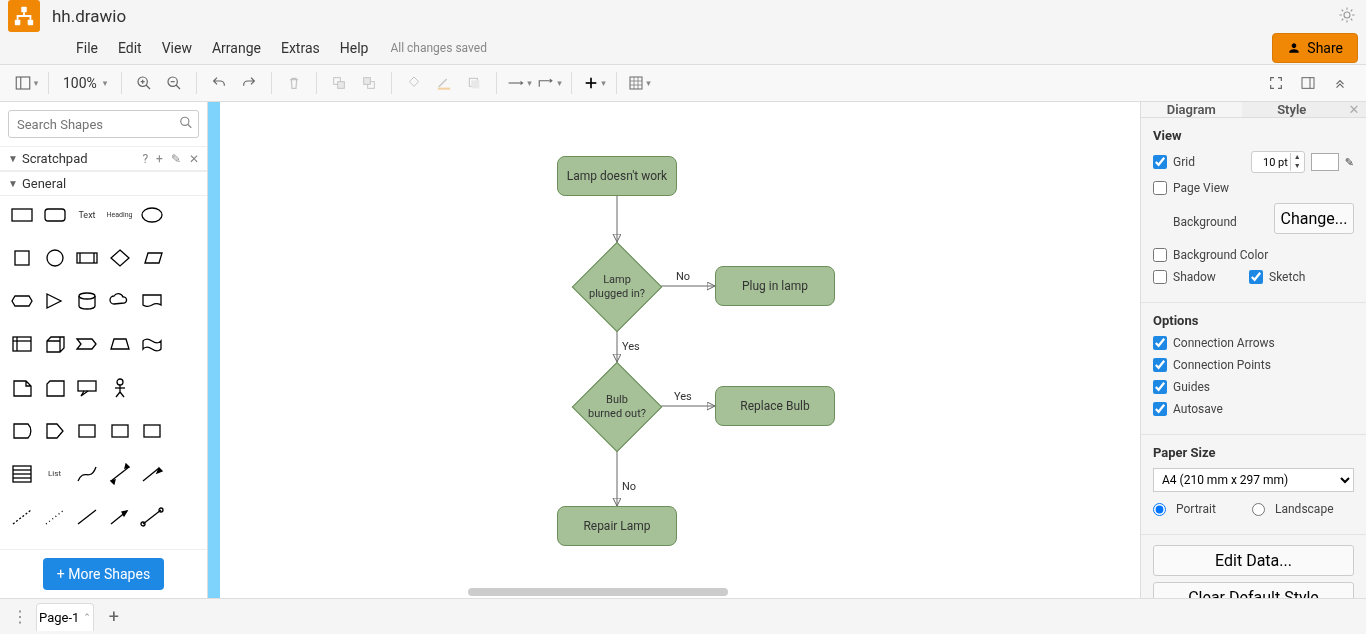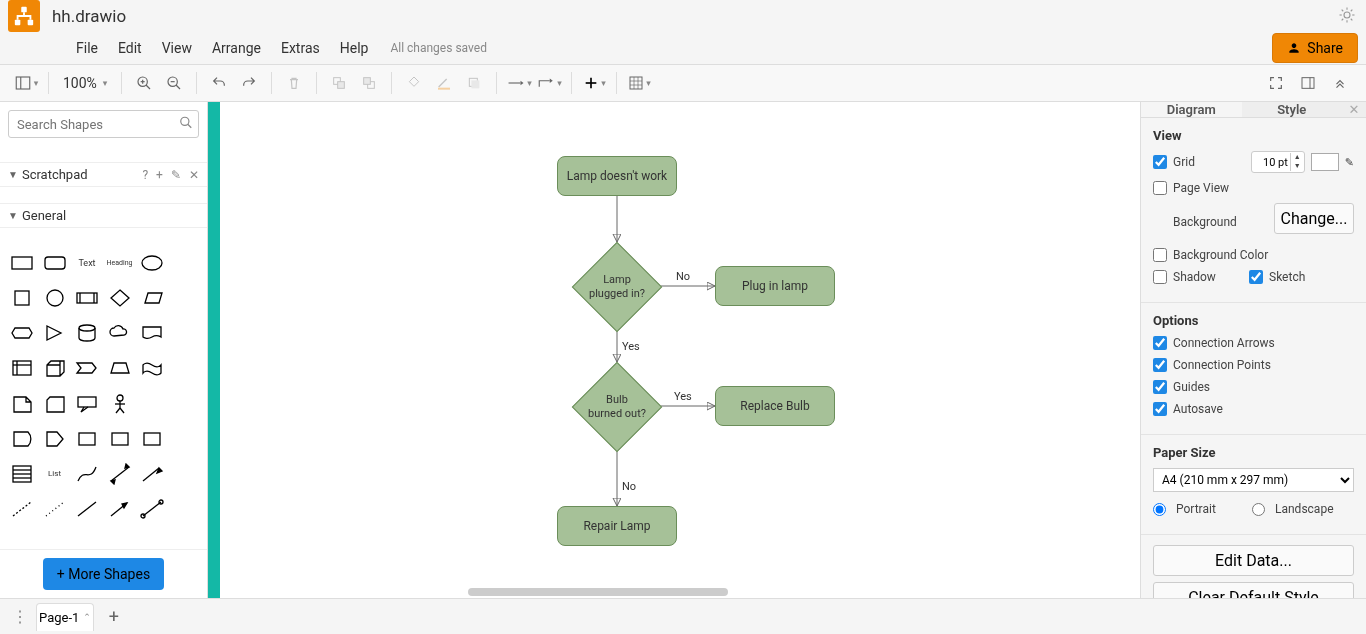--- a/index.html
+++ b/index.html
@@ -23,44 +23,44 @@
 .toolbar { height:38px; background:#f8f8f8; border-top:1px solid #ddd; border-bottom:1px solid #ddd; display:flex; align-items:center; padding:0 12px; gap:2px; }
 .tool-btn { width:28px; height:28px; display:flex; align-items:center; justify-content:center; cursor:pointer; color:#666; border-radius:3px; position:relative; }
 .tool-btn.disabled { opacity:0.35; cursor:default; }
 .tool-sep { width:1px; height:22px; background:#ddd; margin:0 6px; }
 .zoom { font-size:14px; color:#333; padding:0 6px; cursor:pointer; display:flex; align-items:center; gap:4px; }
 .toolbar-right { margin-left:auto; display:flex; align-items:center; gap:4px; }
 .dd::after { content:"▾"; font-size:9px; margin-left:2px; color:#888; }
 
 
 .main { position:absolute; top:102px; bottom:36px; left:0; right:0; display:flex; }
-.left-panel { width:208px; background:#fff; border-right:1px solid #ddd; display:flex; flex-direction:column;gap:16px; }
+.left-panel { width:208px; background:#fff; border-right:1px solid #ddd; display:flex; flex-direction:column; }
 .search-wrap { padding:8px; }
 .search-box { width:100%; height:28px; border:1px solid #ccc; border-radius:3px; padding:0 26px 0 8px; font-size:13px; background:#fff; }
 .search-wrap-inner { position:relative; }
 .search-icon-pos { position:absolute; right:6px; top:50%; transform:translateY(-50%); color:#888; }
 
 .panel-header { display:flex; align-items:center; padding:4px 8px; font-size:13px; color:#333; border-bottom:1px solid #eee; border-top:1px solid #eee; }
 .panel-header .chev { font-size:10px; margin-right:4px; color:#666; }
 .panel-header .ph-right { margin-left:auto; display:flex; gap:8px; color:#888; font-size:12px; }
 .panel-header .ph-right span { cursor:pointer; }
 
 .scratchpad-body { padding:12px; }
 .scratchpad-drop { border:1px dashed #ccc; height:34px; display:flex; align-items:center; justify-content:center; color:#999; font-size:12px; border-radius:4px; }
 
 .shapes-grid { padding:6px 8px; display:grid; grid-template-columns:repeat(6,1fr); gap:4px 4px; flex:1; overflow:hidden; }
 .shape-cell { width:28px; height:26px; display:flex; align-items:center; justify-content:center; cursor:pointer; }
 .shape-cell svg { width:26px; height:22px; stroke:#000; fill:none; stroke-width:1.3; }
 .shape-cell.txt { font-size:9px; color:#333; }
 
 .more-shapes-wrap { padding:8px; border-top:1px solid #eee; }
-.more-shapes { width:auto; margin:0 auto; display:block; background:#1e88e5; color:#000000; border:none; padding:8px 14px; font-size:14px; border-radius:4px; cursor:pointer; }
-
-
-.canvas { flex:1; background:#14b8a6; position:relative; }
+.more-shapes { width:auto; margin:0 auto; display:block; background:#1e88e5; color:#ffffff; border:none; padding:8px 14px; font-size:14px; border-radius:4px; cursor:pointer; }
+
+
+.canvas { flex:1; background:#7dd3fc; position:relative; }
 .paper { position:absolute; left:12px; top:0; right:0; bottom:0; background:#fff; }
 .node { position:absolute; background:#a6c198; border:1px solid #6b8e5a; border-radius:8px; display:flex; align-items:center; justify-content:center; font-size:12px; color:#333; text-align:center; padding:4px; }
 .diamond { position:absolute; width:90px; height:90px; }
 .diamond .rot { width:64px; height:64px; background:#a6c198; border:1px solid #6b8e5a; transform:rotate(45deg); position:absolute; left:13px; top:13px; }
 .diamond .lbl { position:absolute; inset:0; display:flex; align-items:center; justify-content:center; font-size:11px; text-align:center; color:#333; line-height:1.3; }
 .edge-lbl { position:absolute; font-size:11px; color:#333; }
 .canvas svg.edges { position:absolute; left:12px; top:0; pointer-events:none; }
 
 .hscroll-thumb { position:absolute; bottom:2px; left:260px; width:260px; height:8px; background:#ccc; border-radius:4px; }
 

